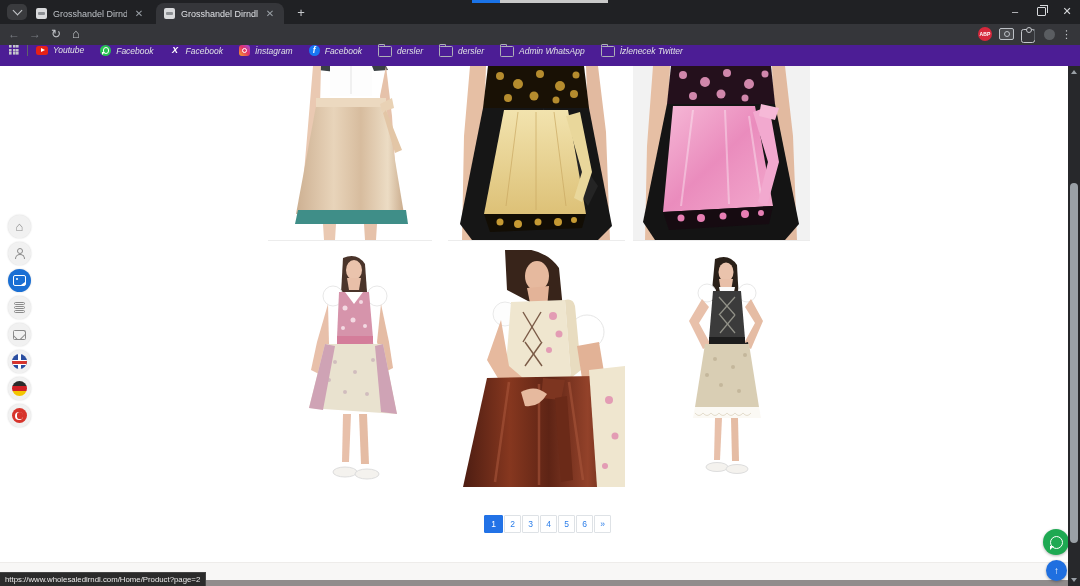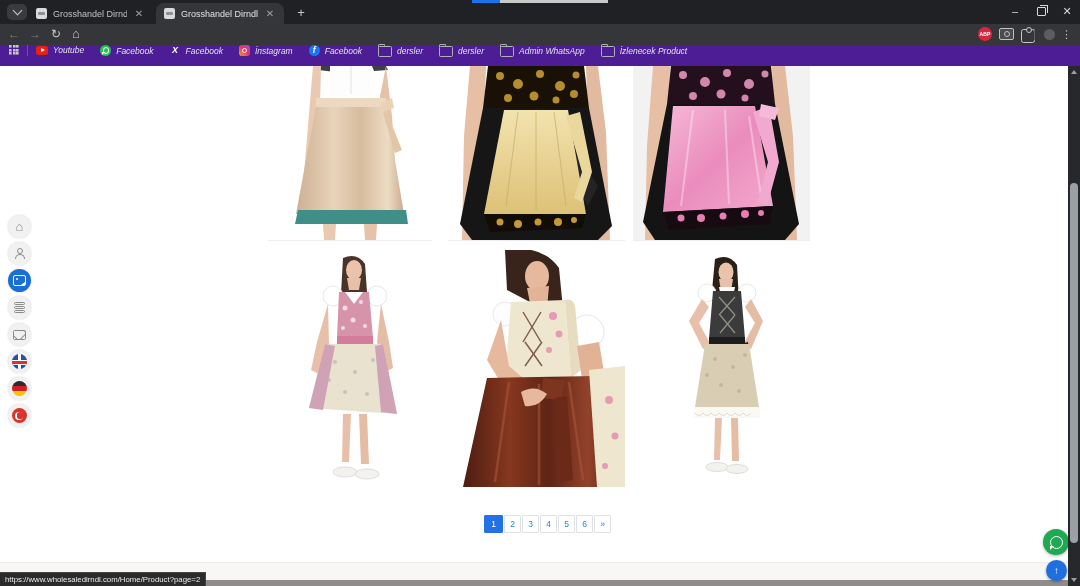--- a/index.html
+++ b/index.html
@@ -236,21 +236,21 @@
     <span class="bmk">
         <span class="fold"></span>
         <span>dersler</span>
       </span>
     <span class="bmk">
         <span class="fold"></span>
         <span>Admin WhatsApp</span>
       </span>
     <span class="bmk">
         <span class="fold"></span>
-        <span>İzlenecek Product</span>
+        <span>İzlenecek Twitter</span>
       </span>
   </div>
 
   <div class="content">
 
     <div class="sfab" style="top:149px;">
         <span class="ic-house">⌂</span>
       </div>
     <div class="sfab" style="top:176px;">
         <span class="ic-person"></span>

